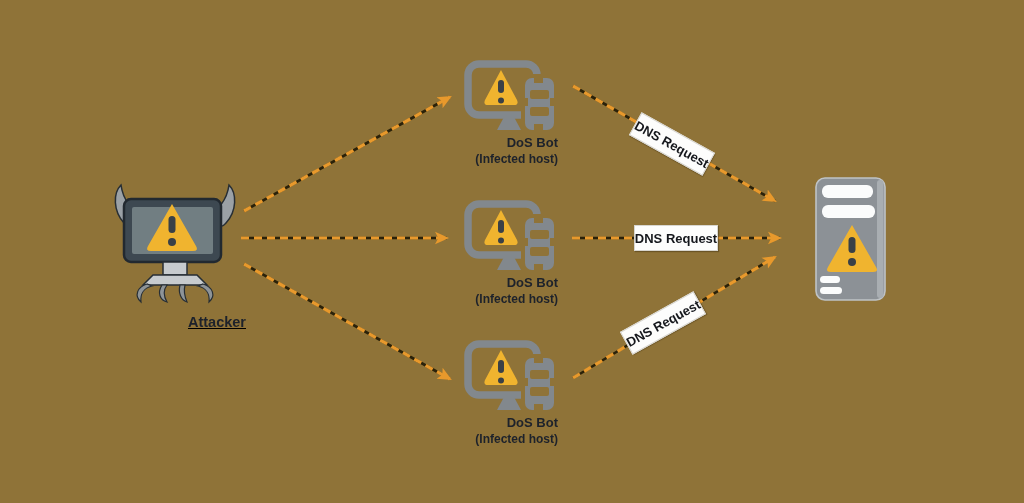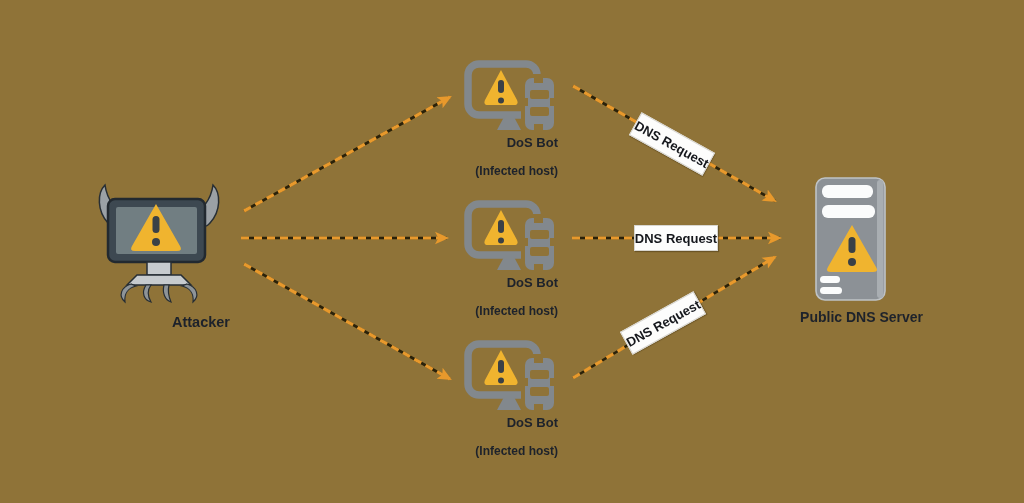--- a/index.html
+++ b/index.html
@@ -12,28 +12,28 @@
   .stage{position:absolute;inset:0;}
   svg.arrows{position:absolute;left:0;top:0;width:1024px;height:503px;}
   .edge-dark{stroke:#2A2109;stroke-width:2.6;fill:none;}
   .edge-orange{stroke:#E8992C;stroke-width:3.2;fill:none;stroke-dasharray:8 5;}
   .node{position:absolute;display:flex;flex-direction:column;align-items:center;}
   .node svg{display:block;}
   .lbl{
     font-weight:bold;color:#1D222B;text-align:right;line-height:1.15;
     width:100%;
   }
-  .attacker-node{left:88px;top:183px;width:142px;}
+  .attacker-node{left:104px;top:183px;width:142px;text-decoration:underline;}
   .attacker-node svg{width:126px;height:122px;}
   .attacker-node .lbl{font-size:14.5px;margin-top:9px;}
   .bot-node{left:462px;width:96px;}
   .bot-node svg{width:92px;height:72px;}
   .bot1{top:60px;} .bot2{top:200px;} .bot3{top:340px;}
   .bot-node .lbl-main{font-size:13px;margin-top:4px;}
-  .bot-node .lbl-sub{font-size:12px;margin-top:14px;}
+  .bot-node .lbl-sub{font-size:12px;margin-top:2px;}
   .server-node{left:781px;top:176px;width:142px;}
   .server-node svg{width:78px;height:128px;}
   .server-node .lbl{font-size:14px;margin-top:5px;}
   .dns-label{
     position:absolute;width:84px;height:26px;box-sizing:border-box;
     background:#FDFDFC;border:1px solid #D8D6D0;
     display:flex;align-items:center;justify-content:center;
     font-size:13px;font-weight:bold;color:#15171C;
     box-shadow:1px 1px 1px rgba(40,30,5,0.35);
     white-space:nowrap;
@@ -150,20 +150,19 @@
       <rect x="9" y="9" width="51" height="13" rx="6" fill="#FBFCFC"></rect>
       <rect x="9" y="29" width="53" height="13" rx="6" fill="#FBFCFC"></rect>
       <g>
         <path d="M39,49 L63,91 Q66,96 60,96 L18,96 Q12,96 15,91 Z" fill="#F0B42F"></path>
         <rect x="35.5" y="61" width="7" height="16" rx="3.5" fill="#3A4147"></rect>
         <circle cx="39" cy="86" r="4" fill="#3A4147"></circle>
       </g>
       <rect x="7" y="100" width="20" height="7" rx="3.5" fill="#FBFCFC"></rect>
       <rect x="7" y="111" width="22" height="7" rx="3.5" fill="#FBFCFC"></rect>
     </svg>
-    <div class="lbl">Public DNS Server</div>
   </div>
 
   <div class="dns-label dns1">DNS Request</div>
   <div class="dns-label dns2">DNS Request</div>
   <div class="dns-label dns3">DNS Request</div>
 
 </div>
 
 </body></html>

